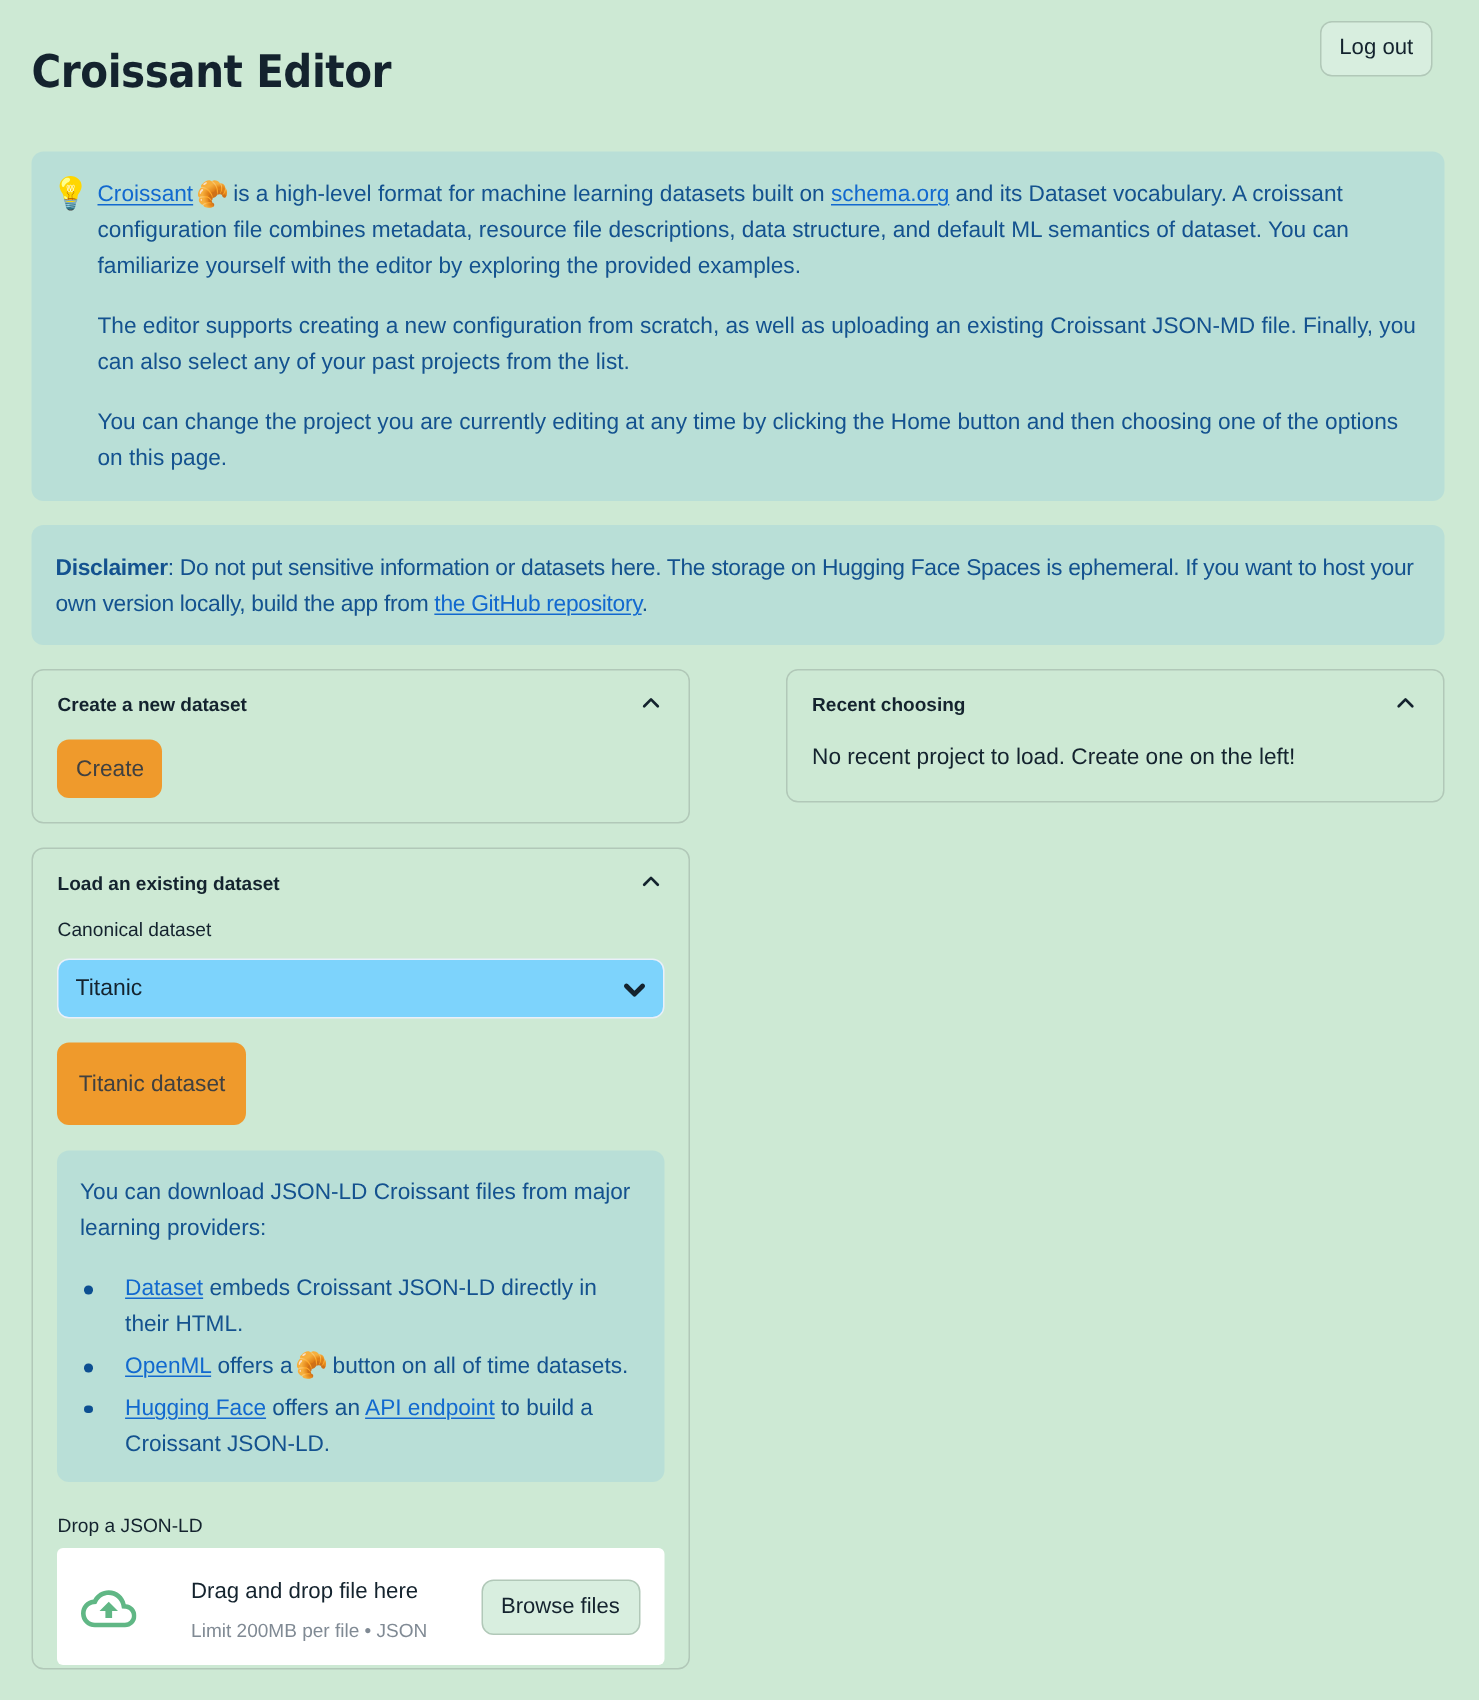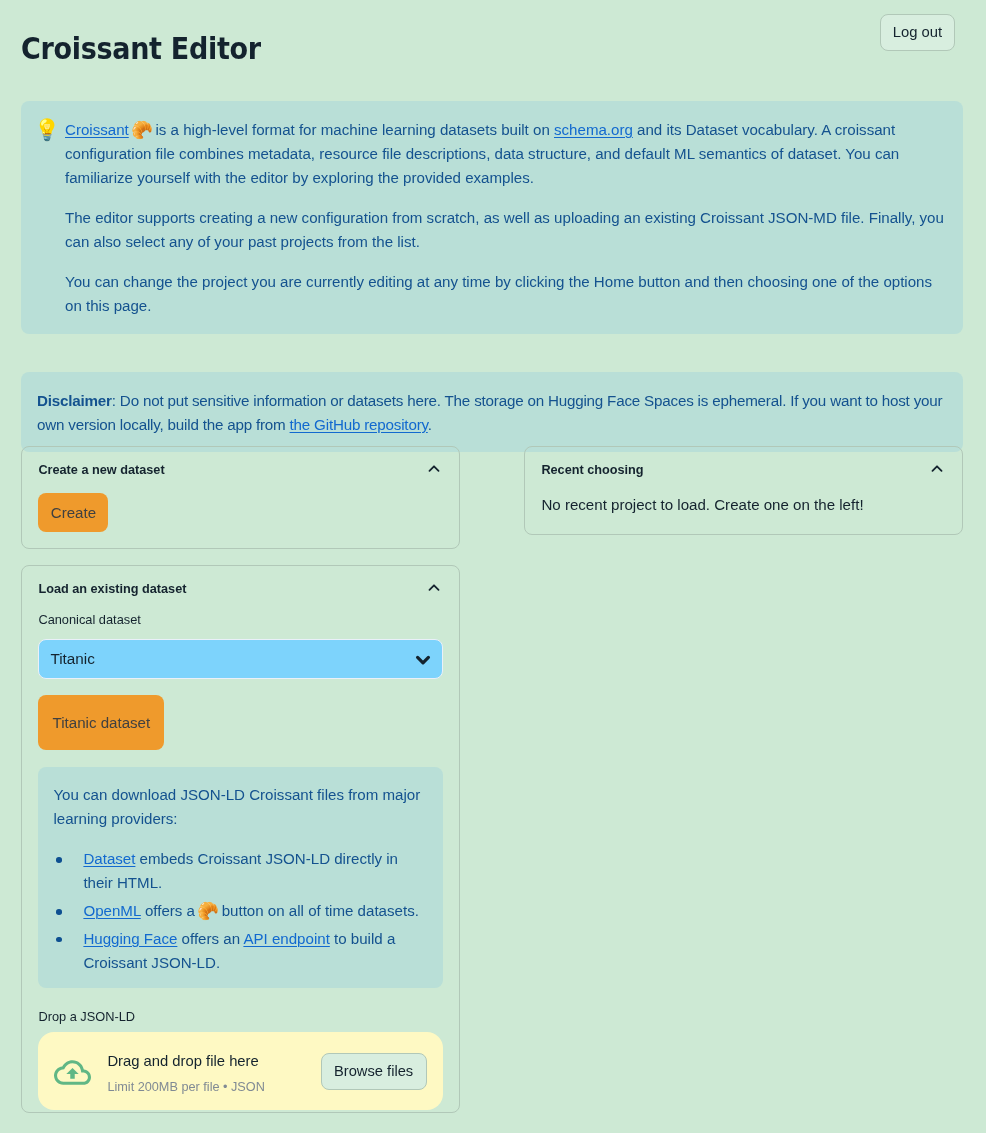--- a/index.html
+++ b/index.html
@@ -37,21 +37,21 @@
     background: #b9dfd7; border-radius: 8px;
     color: #14528f; font-size: 15.1px; line-height: 24px;
   }
   .alert a, .inner-info a { color: #1269cf; text-decoration: underline; text-underline-offset: 2px; text-decoration-thickness: 1.3px; }
   .alert p { margin: 0; }
   .alert p + p { margin-top: 16px; }
   #info-box { top: 101px; height: 233px; padding: 17px 17px 0 17px; display: flex; }
   #info-icon { flex: 0 0 20px; width: 20px; margin-right: 7px; position: relative; }
   #info-icon .emoji { position: absolute; left: -2px; top: 12px; }
   #info-content { flex: 0 0 883px; width: 883px; }
-  #disclaimer-box { top: 350px; height: 80px; padding: 17px 16px 0 16px; font-size: 15.2px; letter-spacing: -0.2px; margin-top: 22px; }
+  #disclaimer-box { top: 350px; height: 80px; padding: 17px 16px 0 16px; font-size: 15.2px; letter-spacing: -0.2px; }
   .emoji { font-family: "Noto Color Emoji", sans-serif; font-size: 17.6px;
     line-height: 0; vertical-align: -1.4px; letter-spacing: -1.6px; margin-left: -2px; }
   #info-icon .emoji { font-size: 21px; letter-spacing: 0; }
 
   
   .expander {
     position: absolute;
     border: 1px solid #b1c8b8; border-radius: 8px;
     background: transparent;
   }
@@ -89,22 +89,22 @@
   .inner-info p { margin: 0; }
   .inner-info ul { margin: 16px 0 0 0; padding-left: 30px; list-style: none; }
   .inner-info li { margin: 0 0 3.8px 0; position: relative; }
   .inner-info li::before {
     content: ""; position: absolute; left: -27.3px; top: 10.3px;
     width: 5.6px; height: 5.6px; border-radius: 50%; background: #0d4f91;
   }
 
   
   .uploader {
-    background: #fef9c3; border-radius: 16px;
-    display: flex; align-items: center;
+    background: #ffffff; border-radius: 4px;
+    display: flex; align-items: center; gap: 20px;
   }
   .up-main { font-size: 14.8px; color: #14232e; line-height: 20px; }
   .up-sub { font-size: 12.7px; color: #808a94; line-height: 18px; margin-top: 6.8px; }
   .browse-btn {
     background: #d8eedf; border: 1px solid #b1c8b8; border-radius: 8px;
     font-family: inherit; font-size: 14.7px; color: #14232e;
     cursor: pointer; display: inline-flex; align-items: center; justify-content: center;
   }
 </style>
 </head>

